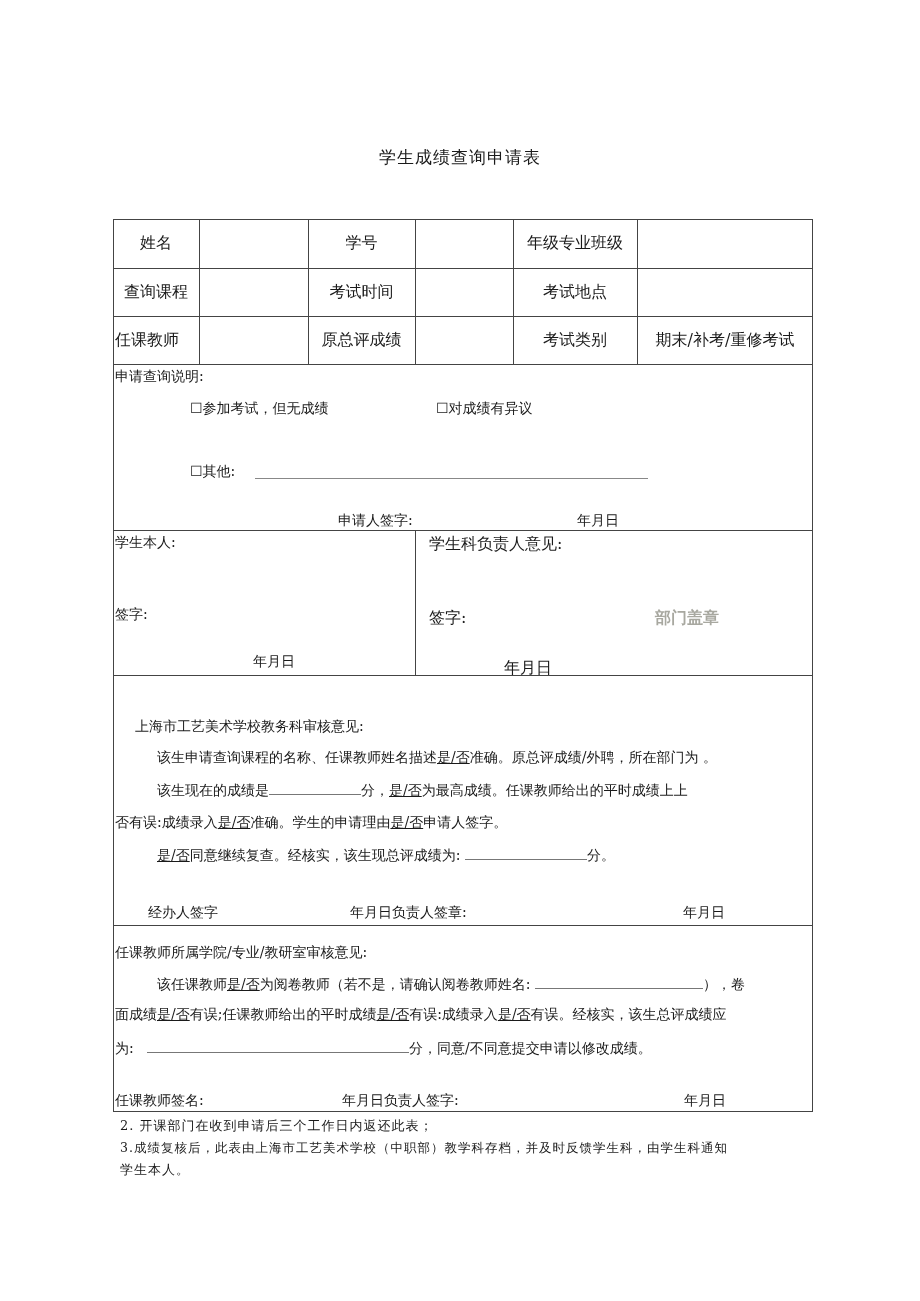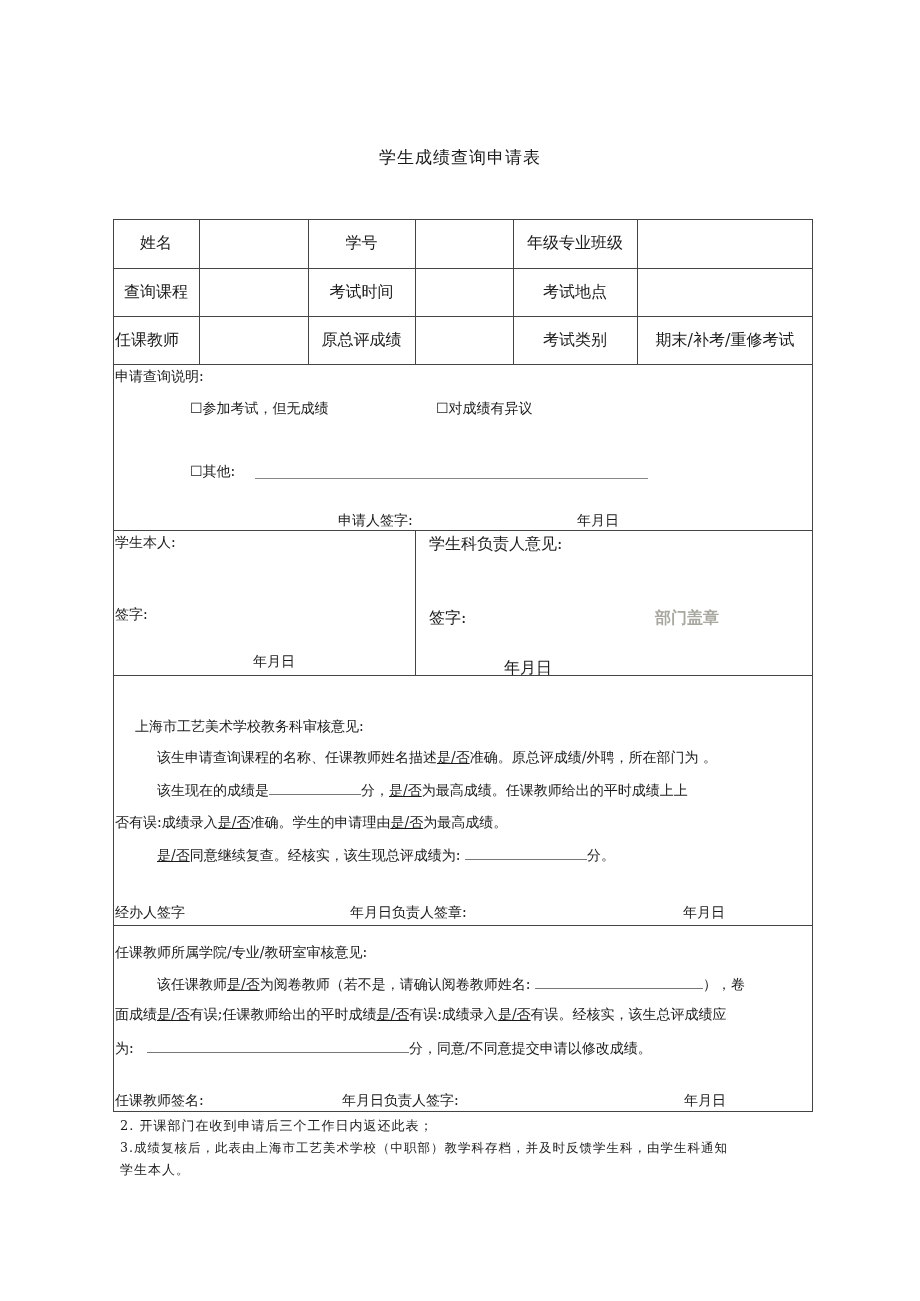--- a/index.html
+++ b/index.html
@@ -104,28 +104,28 @@
 
 <div class="t" style="left:157px;top:748px;">
   <span>该生申请查询课程的名称、任课教师姓名描述</span><span class="u">是/否</span><span>准确。原总评成绩/外聘，所在部门为 。</span>
 </div>
 
 <div class="t" style="left:157px;top:780px;">
   <span>该生现在的成绩是</span><span class="blank" style="width:92px;"></span><span>分，</span><span class="u">是/否</span><span>为最高成绩。任课教师给出的平时成绩上上</span>
 </div>
 
 <div class="t" style="left:115px;top:813px;">
-  <span>否有误:成绩录入</span><span class="u">是/否</span><span>准确。学生的申请理由</span><span class="u">是/否</span><span>为最高成绩。</span>
+  <span>否有误:成绩录入</span><span class="u">是/否</span><span>准确。学生的申请理由</span><span class="u">是/否</span><span>申请人签字。</span>
 </div>
 
 <div class="t" style="left:157px;top:845px;">
   <span class="u">是/否</span><span>同意继续复查。经核实，该生现总评成绩为:</span>&nbsp;<span class="blank" style="width:122px;"></span><span>分。</span>
 </div>
 
-<div class="t" style="left:115px;top:903px;">经办人签字</div>
+<div class="t" style="left:115px;top:903px;padding-left:33px;">经办人签字</div>
 <div class="t" style="left:350px;top:903px;">年月日负责人签章:</div>
 <div class="t" style="left:683px;top:903px;">年月日</div>
 
 <div class="t" style="left:115px;top:943px;">任课教师所属学院/专业/教研室审核意见:</div>
 
 <div class="t" style="left:157px;top:974px;">
   <span>该任课教师</span><span class="u">是/否</span><span>为阅卷教师（若不是，请确认阅卷教师姓名:</span>&nbsp;<span class="blank" style="width:168px;"></span><span>），卷</span>
 </div>
 
 <div class="t" style="left:115px;top:1005px;">

